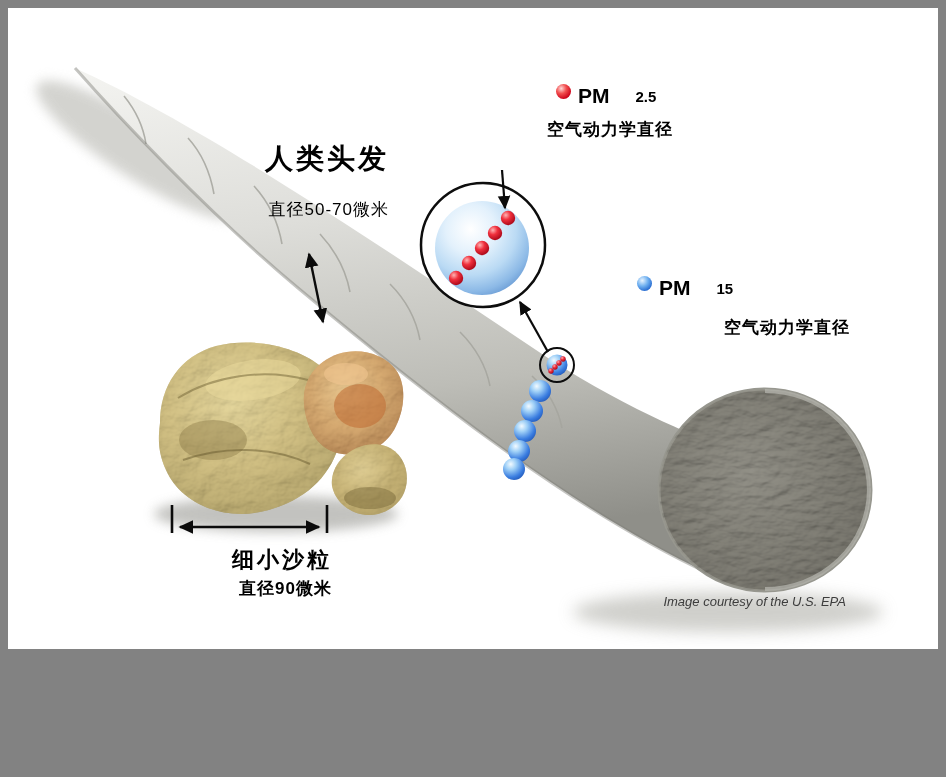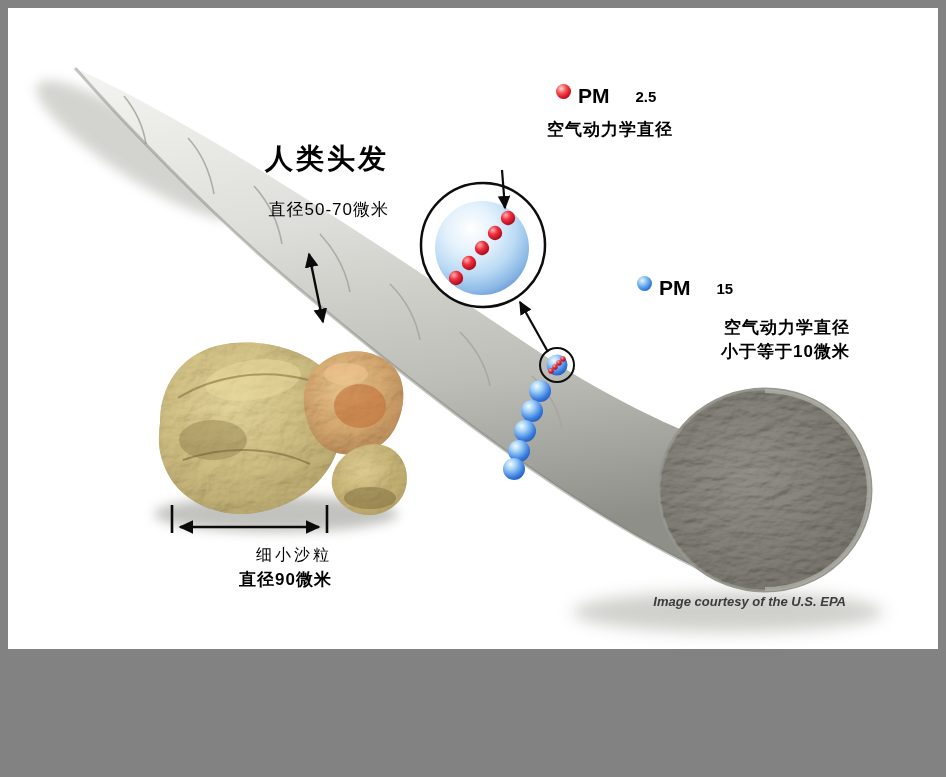--- a/index.html
+++ b/index.html
@@ -20,25 +20,25 @@
   .dot-blue{background:radial-gradient(circle at 35% 30%, #e8f4ff 0%, #6fb0f0 40%, #1e62cc 80%, #154a9e 100%);}
   .pm-name{font-size:21px;font-weight:bold;}
   .pm-sub{font-size:15px;font-weight:bold;position:relative;top:4px;margin-left:19px;}
 
   .pm25-legend{left:548px;top:76px;}
   .pm25-desc{left:441px;top:110px;width:224px;font-size:17px;font-weight:bold;line-height:24px;letter-spacing:1px;}
   .pm10-legend{left:629px;top:268px;}
   .pm10-desc{left:618px;top:308px;width:224px;font-size:17px;font-weight:bold;line-height:24px;letter-spacing:1px;}
 
   .sand-block{left:166px;top:537px;width:158px;}
-  .sand-title{font-size:16px;font-weight:normal;letter-spacing:3px;}
+  .sand-title{font-size:22px;font-weight:bold;letter-spacing:3px;}
   .sand-sub{font-size:17px;font-weight:bold;margin-top:2px;letter-spacing:1px;}
 
   .credit{left:530px;top:586px;width:308px;text-align:right;font-size:13px;
-          font-style:italic;font-weight:bold;color:#3c3c3c;}
+          font-style:italic;font-weight:normal;color:#3c3c3c;}
 </style>
 </head>
 <body>
 
 <div class="frame">
   <div class="canvas">
 
     <svg class="art" viewBox="0 0 930 641">
       <defs>
         <linearGradient id="hairGrad" x1="0" y1="0" x2="0.18" y2="1">
@@ -209,21 +209,20 @@
       <div>空气动力学直径</div>
     </div>
 
     <div class="lbl legend pm10-legend">
       <span class="dot dot-blue"></span>
       <span class="pm-name">PM</span>
       <span class="pm-sub">15</span>
     </div>
     <div class="lbl pm10-desc center">
       <div>空气动力学直径</div>
-      <div>小于等于10微米</div>
     </div>
 
     <div class="lbl sand-block center">
       <div class="sand-title">细小沙粒</div>
       <div class="sand-sub">直径90微米</div>
     </div>
 
     <div class="lbl credit">Image courtesy of the U.S. EPA</div>
 
   </div>

